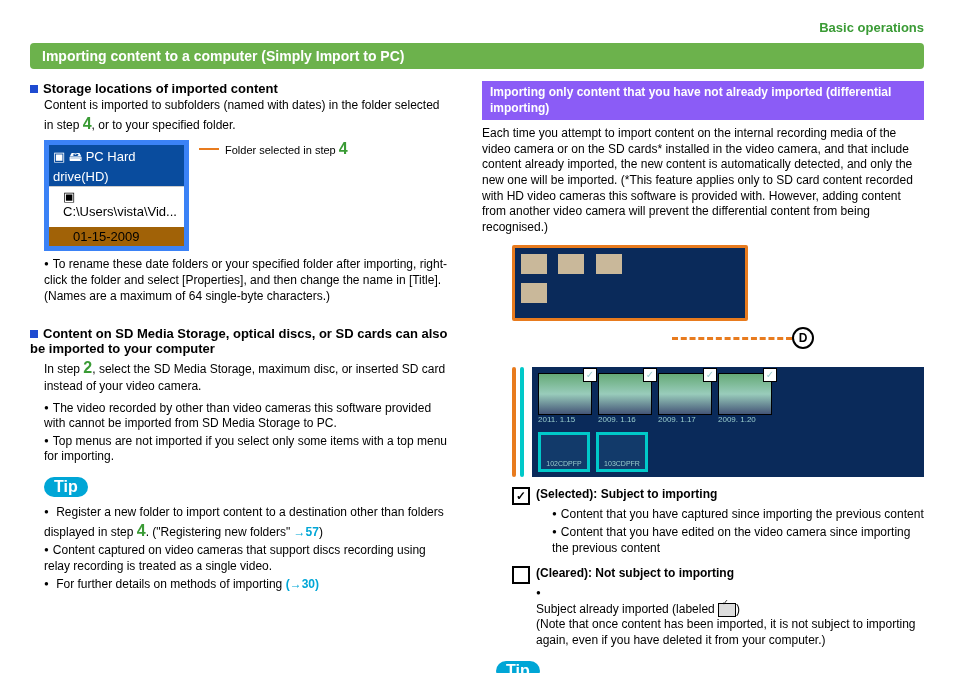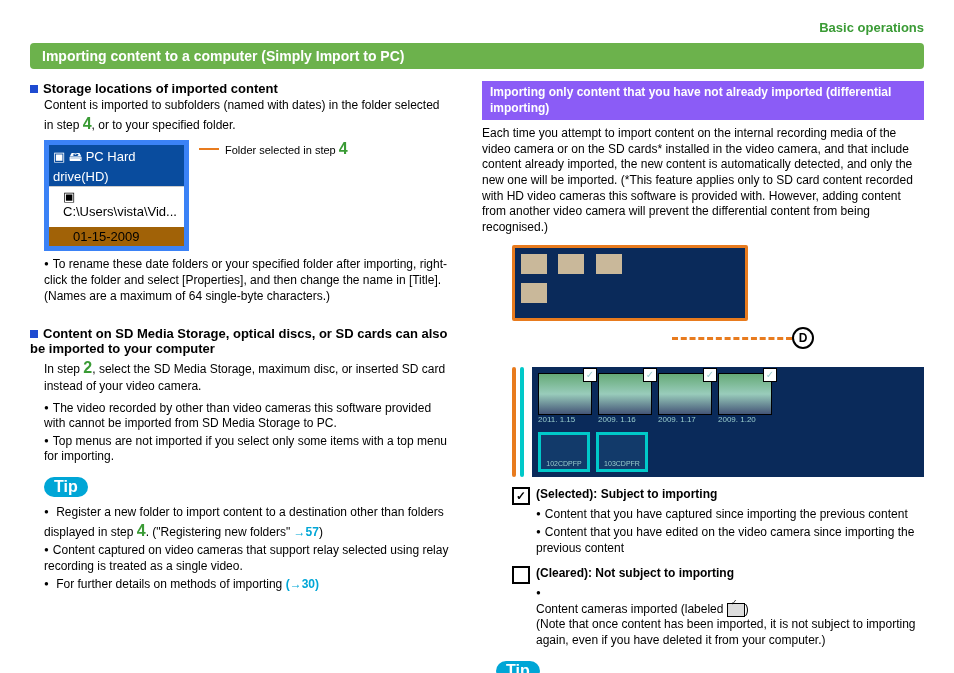--- a/index.html
+++ b/index.html
@@ -230,21 +230,21 @@
     <ul class="bullets">
       <li>The video recorded by other than video cameras this software provided with cannot be imported from SD Media Storage to PC.</li>
       <li>Top menus are not imported if you select only some items with a top menu for importing.</li>
     </ul>
 
     <div class="tip-badge">Tip</div>
     <ul class="bullets">
       <li>
         <span>Register a new folder to import content to a destination other than folders displayed in step </span><span class="big-step">4</span><span>. ("Registering new folders" </span><span class="link-cyan">→57</span><span>)</span>
       </li>
-      <li>Content captured on video cameras that support relay selected using relay recording is treated as a single video.</li>
+      <li>Content captured on video cameras that support discs recording using relay recording is treated as a single video.</li>
       <li>
         <span>For further details on methods of importing </span><span class="link-cyan">(→30)</span>
       </li>
     </ul>
   </div>
 
   <div class="col">
     <div class="dark-bar">Importing only content that you have not already imported (differential importing)</div>
     <div style="line-height:1.3">Each time you attempt to import content on the internal recording media of the video camera or on the SD cards* installed in the video camera, and that include content already imported, the new content is automatically detected, and only the new one will be imported. (*This feature applies only to SD card content recorded with HD video cameras this software is provided with. However, adding content from another video camera will prevent the differential content from being recognised.)</div>
 
@@ -291,34 +291,34 @@
               </div>
           </div>
         </div>
       </div>
     </div>
 
     <div class="check-row">
       <div class="chkbox">✓</div>
       <div>
         <div style="font-weight:bold">(Selected): Subject to importing</div>
-        <ul class="bullets" style="margin-left:0">
+        <ul class="bullets" style="margin-left:16px">
           <li>Content that you have captured since importing the previous content</li>
           <li>Content that you have edited on the video camera since importing the previous content</li>
         </ul>
       </div>
     </div>
 
     <div class="check-row">
       <div class="chkbox"></div>
       <div>
         <div style="font-weight:bold">(Cleared): Not subject to importing</div>
         <ul class="bullets" style="margin-left:0">
           <li style="white-space:pre-line">
-            <span>Content cameras imported (labeled </span><span class="hdd-icon"></span><span>)
+            <span>Subject already imported (labeled </span><span class="hdd-icon"></span><span>)
 (Note that once content has been imported, it is not subject to importing again, even if you have deleted it from your computer.)</span>
           </li>
         </ul>
       </div>
     </div>
 
     <div class="tip-badge">Tip</div>
     
   </div>
 </div>

